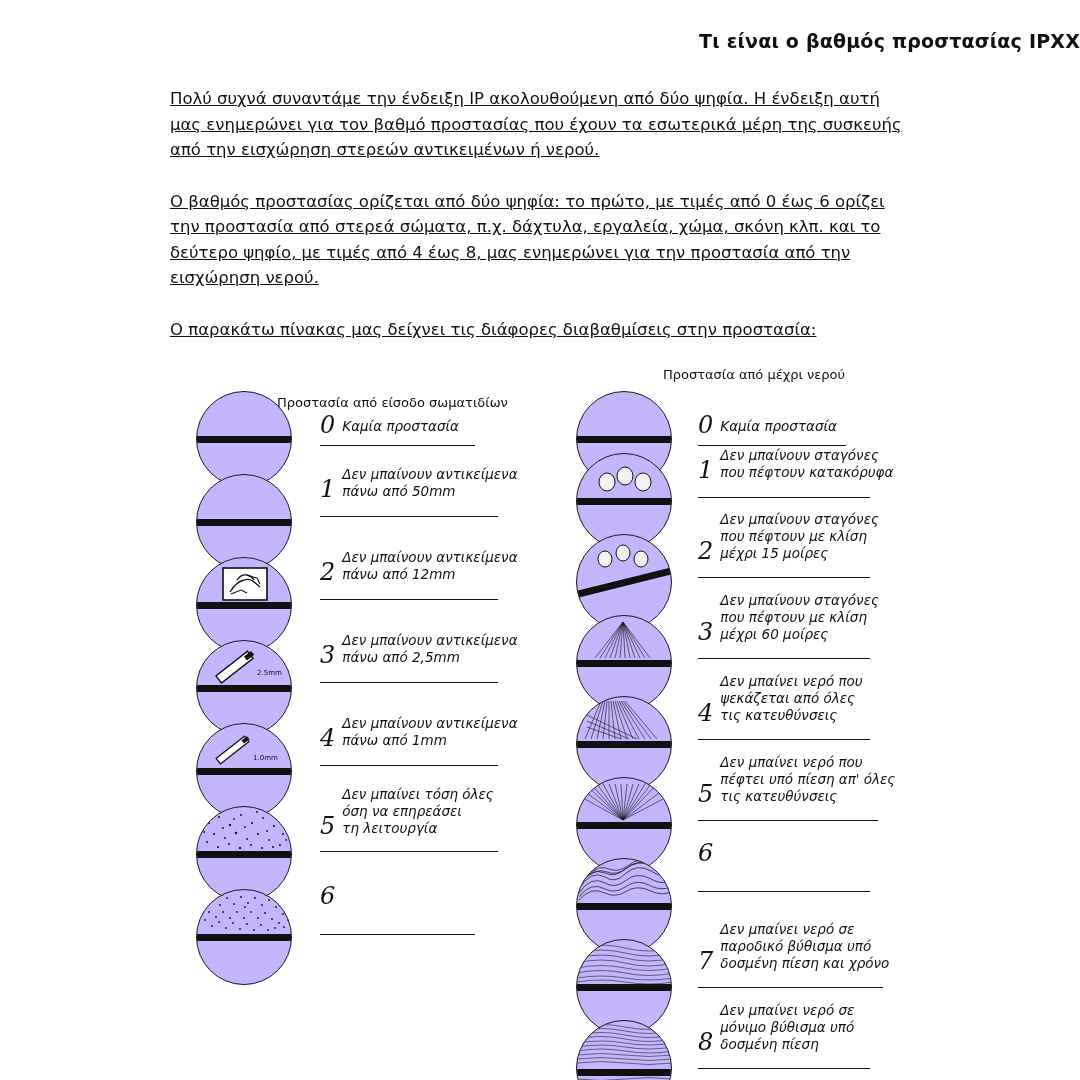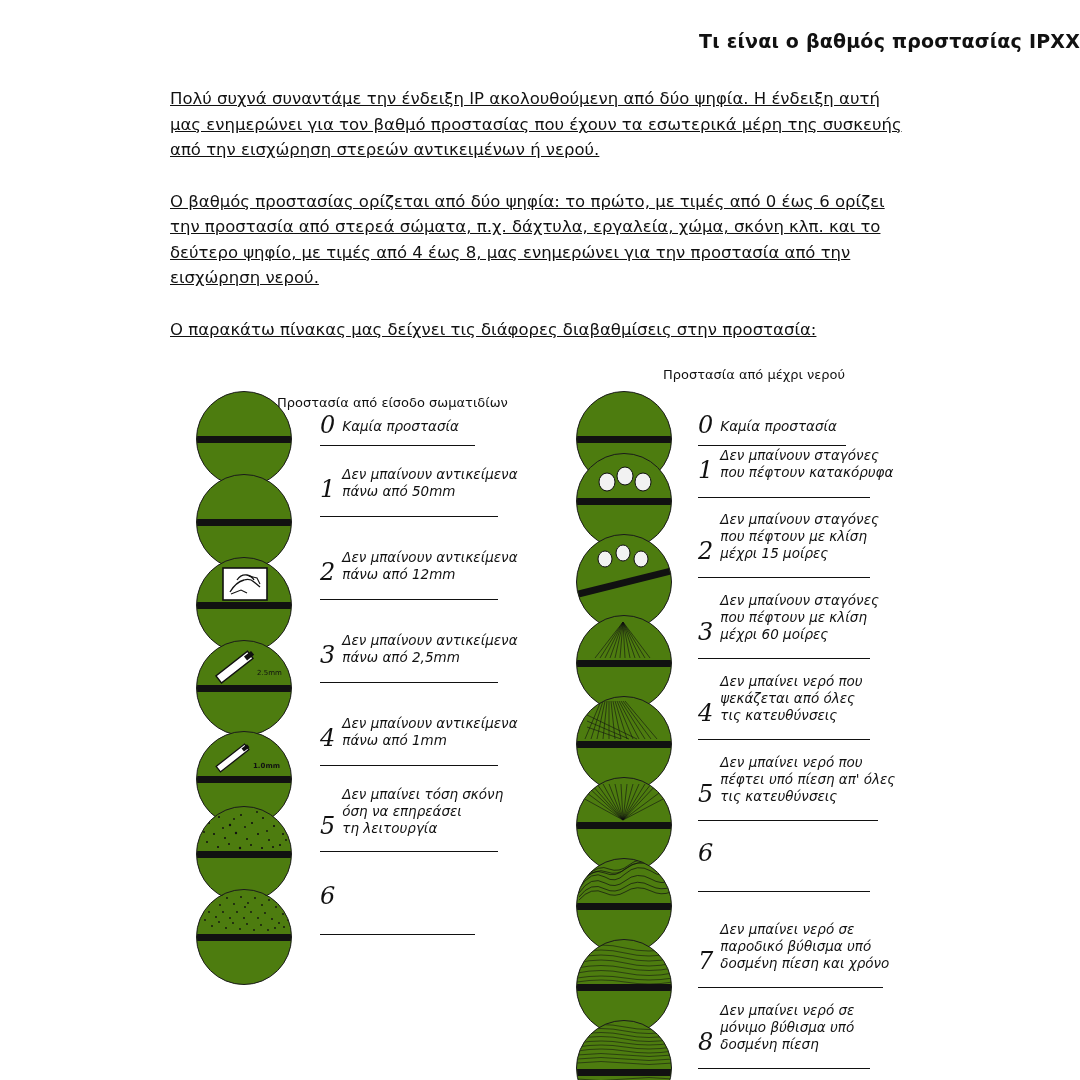--- a/index.html
+++ b/index.html
@@ -63,21 +63,21 @@
     height: 100px;
   }
   .circle {
     position: absolute;
     left: 0; top: 0;
     width: 96px;
     height: 96px;
     border: 1.6px solid #1a1a1a;
     border-radius: 50%;
     overflow: hidden;
-    background: #4d7c0f;
+    background: #c4b5fd;
     box-sizing: border-box;
   }
   .circle svg { display: block; }
 
   .label {
     position: absolute;
     display: flex;
     align-items: flex-end;
   }
   .digit {
@@ -156,21 +156,21 @@
           <g transform="rotate(-38 40 26)">
             <rect x="18" y="20" width="40" height="9" fill="#fff" stroke="#111" stroke-width="1.4"></rect>
             <rect x="52" y="22" width="9" height="5" fill="#111"></rect>
           </g>
           <text x="60" y="34" font-family="DejaVu Sans, sans-serif" font-size="7" fill="#111">2.5mm</text>
           <rect x="0" y="44" width="96" height="7" fill="#111"></rect>
         </svg>
       </div>
     </div>
 
-    <div class="icon-wrap" style="left:196px; top:370px;font-weight:bold;">
+    <div class="icon-wrap" style="left:196px; top:362px;">
       <div class="circle">
         <svg width="96" height="96" viewBox="0 0 96 96">
           <g transform="rotate(-38 38 26)">
             <rect x="18" y="21" width="36" height="7" fill="#fff" stroke="#111" stroke-width="1.3"></rect>
             <rect x="49" y="22.5" width="7" height="4" fill="#111"></rect>
           </g>
           <text x="56" y="36" font-family="DejaVu Sans, sans-serif" font-size="7" fill="#111">1.0mm</text>
           <rect x="0" y="44" width="96" height="7" fill="#111"></rect>
         </svg>
       </div>
@@ -295,21 +295,21 @@
 
     <div class="label" style="left:320px; top:354px;">
       <span class="digit">4</span>
       <span class="desc">Δεν μπαίνουν αντικείμενα
 πάνω από 1mm</span>
     </div>
     <div class="underline" style="left:320px; top:404px; width:178px;"></div>
 
     <div class="label" style="left:320px; top:425px;">
       <span class="digit">5</span>
-      <span class="desc">Δεν μπαίνει τόση σκόνη
+      <span class="desc">Δεν μπαίνει τόση όλες
 όση να επηρεάσει
 τη λειτουργία</span>
     </div>
     <div class="underline" style="left:320px; top:490px; width:178px;"></div>
 
     <div class="label" style="left:320px; top:523px;">
       <span class="digit">6</span>
     </div>
     <div class="underline" style="left:320px; top:573px; width:155px;"></div>
 

